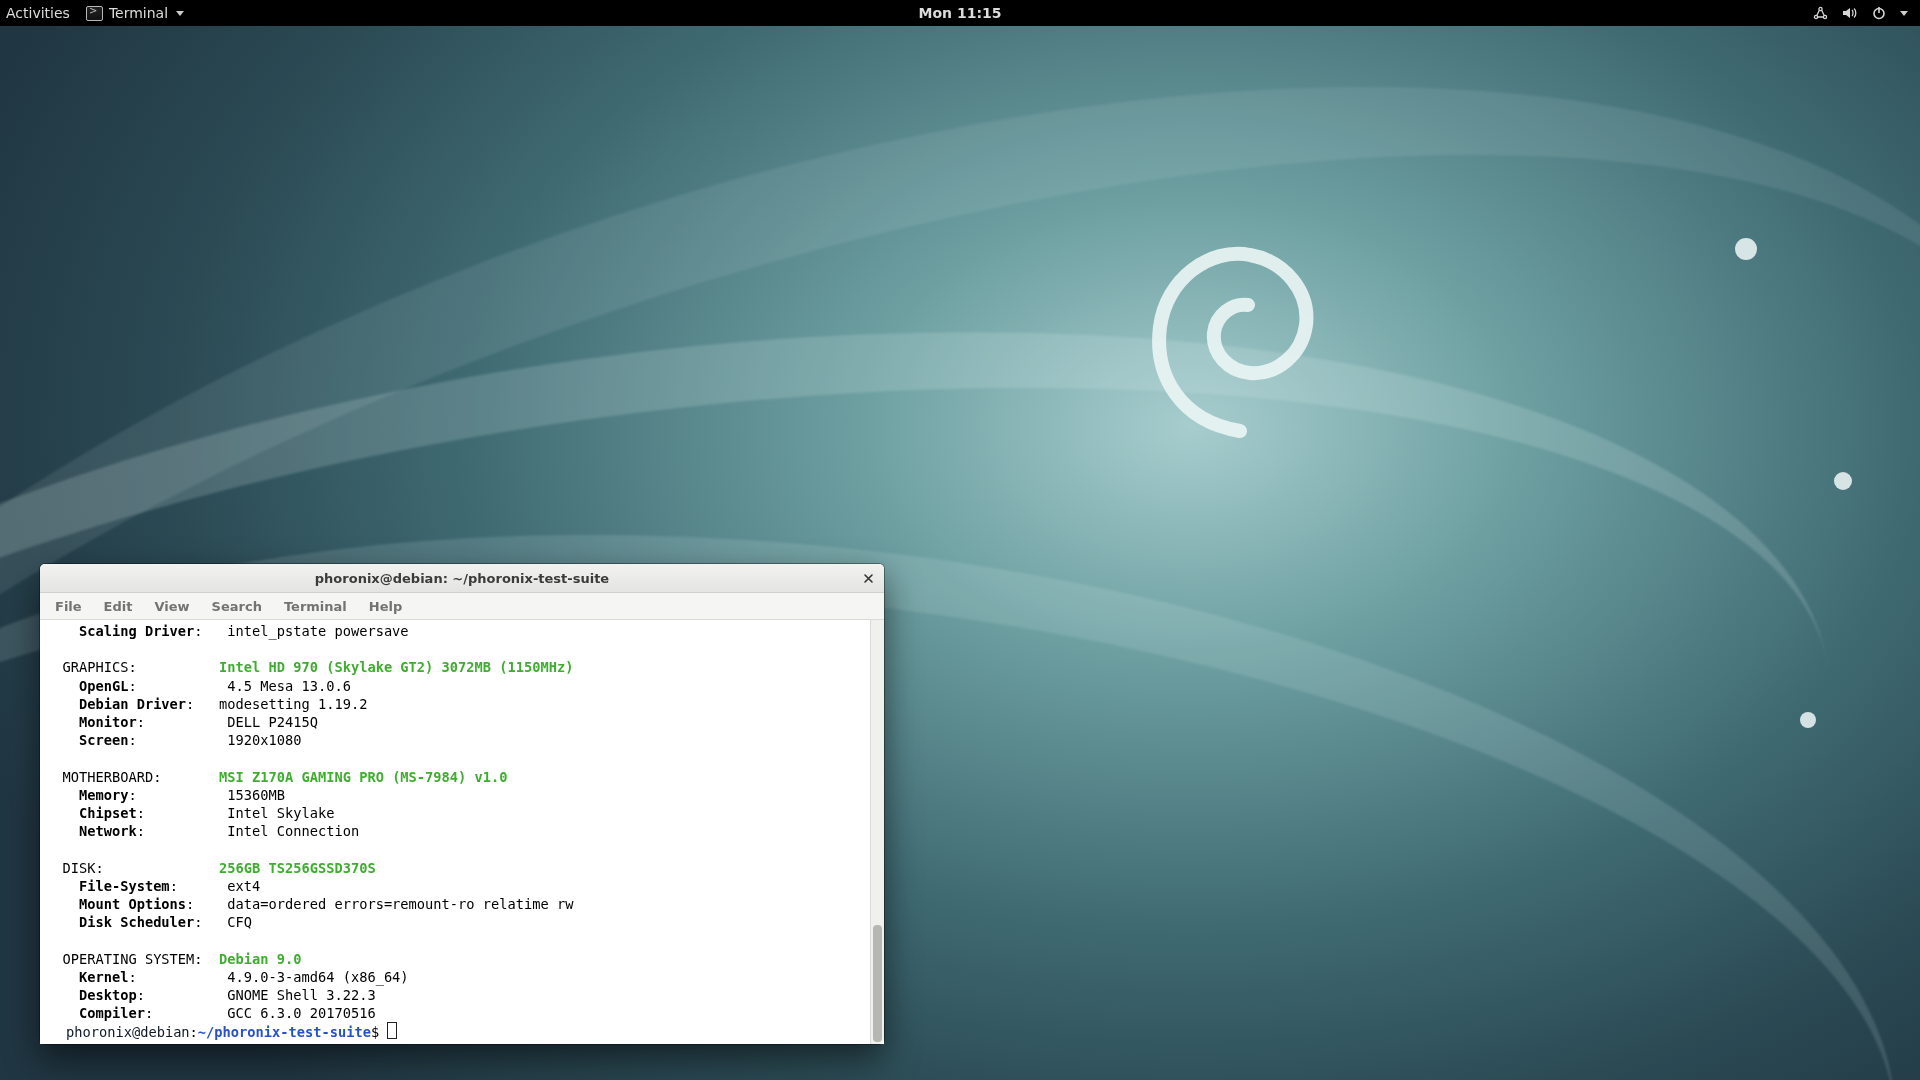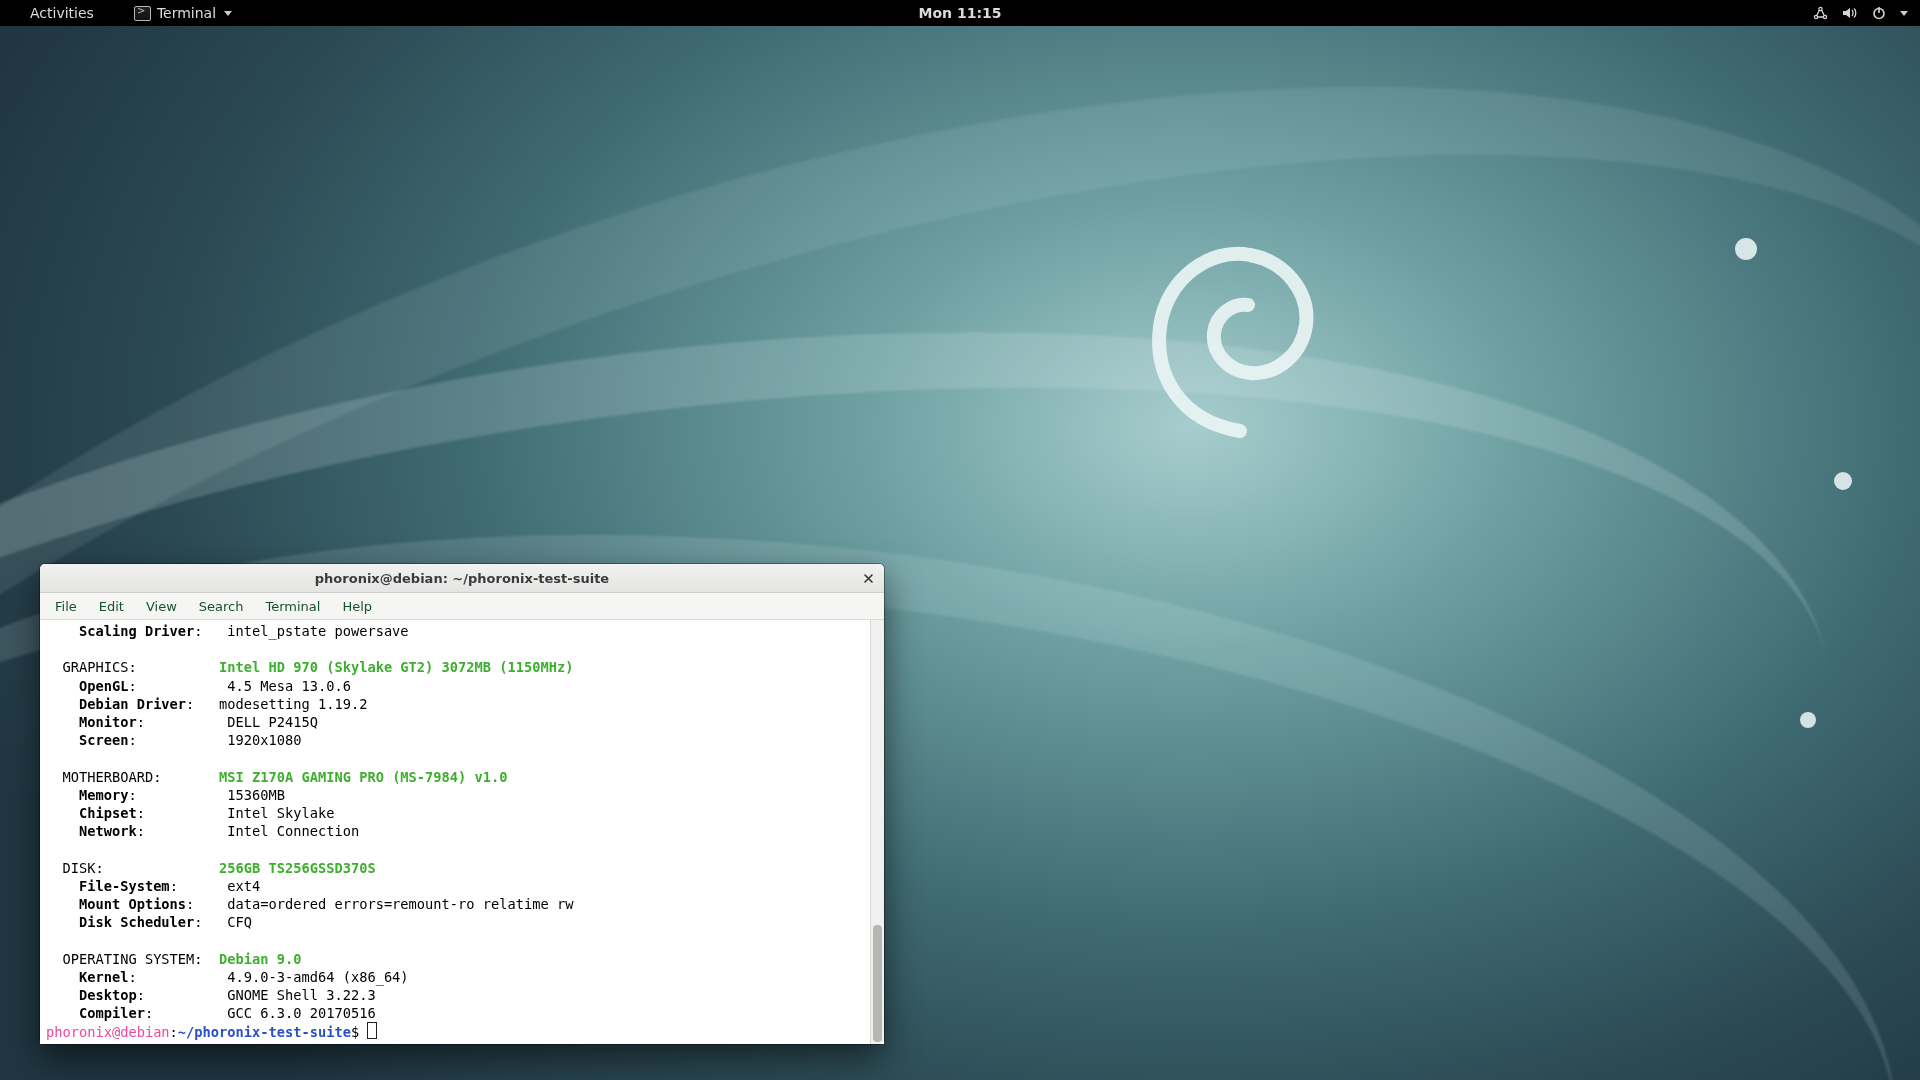--- a/index.html
+++ b/index.html
@@ -10,21 +10,21 @@
   }
 
   
   .top-panel {
     position: absolute; top: 0; left: 0; right: 0; height: 26px;
     background: #000; color: #dcdcdc; font-size: 14px;
     display: flex; align-items: center; user-select: none;
   }
   .top-panel .left { display:flex; align-items:center; height:100%;}
   .top-panel .activities {
-    padding: 0 30px; height:100%; display:flex; align-items:center;
+    padding: 0 6px; height:100%; display:flex; align-items:center;
   }
   .top-panel .appmenu {
     display:flex; align-items:center; gap:6px; padding:0 10px; height:100%;
   }
   .top-panel .appmenu .term-icon {
     width:15px; height:13px; border:1px solid #b8b8b8; border-radius:2px;
     background: linear-gradient(#222,#111);
     position:relative;
   }
   .top-panel .appmenu .term-icon::after{
@@ -107,21 +107,21 @@
     position:relative; font-size:13px; font-weight:bold; color:#3b3b3b;
   }
   .titlebar .close{
     position:absolute; right:8px; top:6px; width:16px;height:16px;
     display:flex;align-items:center;justify-content:center;
     font-size:14px; color:#444;
   }
   .menubar{
     height:26px; background:#f5f5f4; border-bottom:1px solid #dadad8;
     display:flex; align-items:center; padding:0 6px; gap:4px;
-    font-size:13px; color:#14532d;
+    font-size:13px; color:#737373;font-weight:bold;
   }
   .menubar span{ padding:3px 9px; border-radius:3px; }
 
   .term-area{
     position:relative; background:#ffffff;
     display:flex;
   }
   .term-pre{
     flex:1; margin:0; padding:2px 6px 2px 6px;
     font-family:"DejaVu Sans Mono","Menlo",monospace;
@@ -131,21 +131,21 @@
   .term-scroll{
     width:13px; background:#f0f0ee; border-left:1px solid #d9d9d7;
     border-radius:0 0 5px 0; position:relative;
   }
   .term-scroll .thumb{
     position:absolute; left:2px; right:2px; top:72%; bottom:2px;
     background:#b6b6b3; border-radius:4px;
   }
   .lbl{ font-weight:bold; }
   .grn{ color:#3eae2e; font-weight:bold; }
-  .grn-dim{ color:#ec4899; }
+  .grn-dim{ color:#0f172a;margin-left:20px; }
   .blue{ color:#2850c9; font-weight:bold; }
   .cursor{
     display:inline-block; width:8px; height:15px;
     border:1px solid #222; vertical-align:-2px;
   }
 </style>
 </head>
 <body>
 
 <div class="top-panel">

